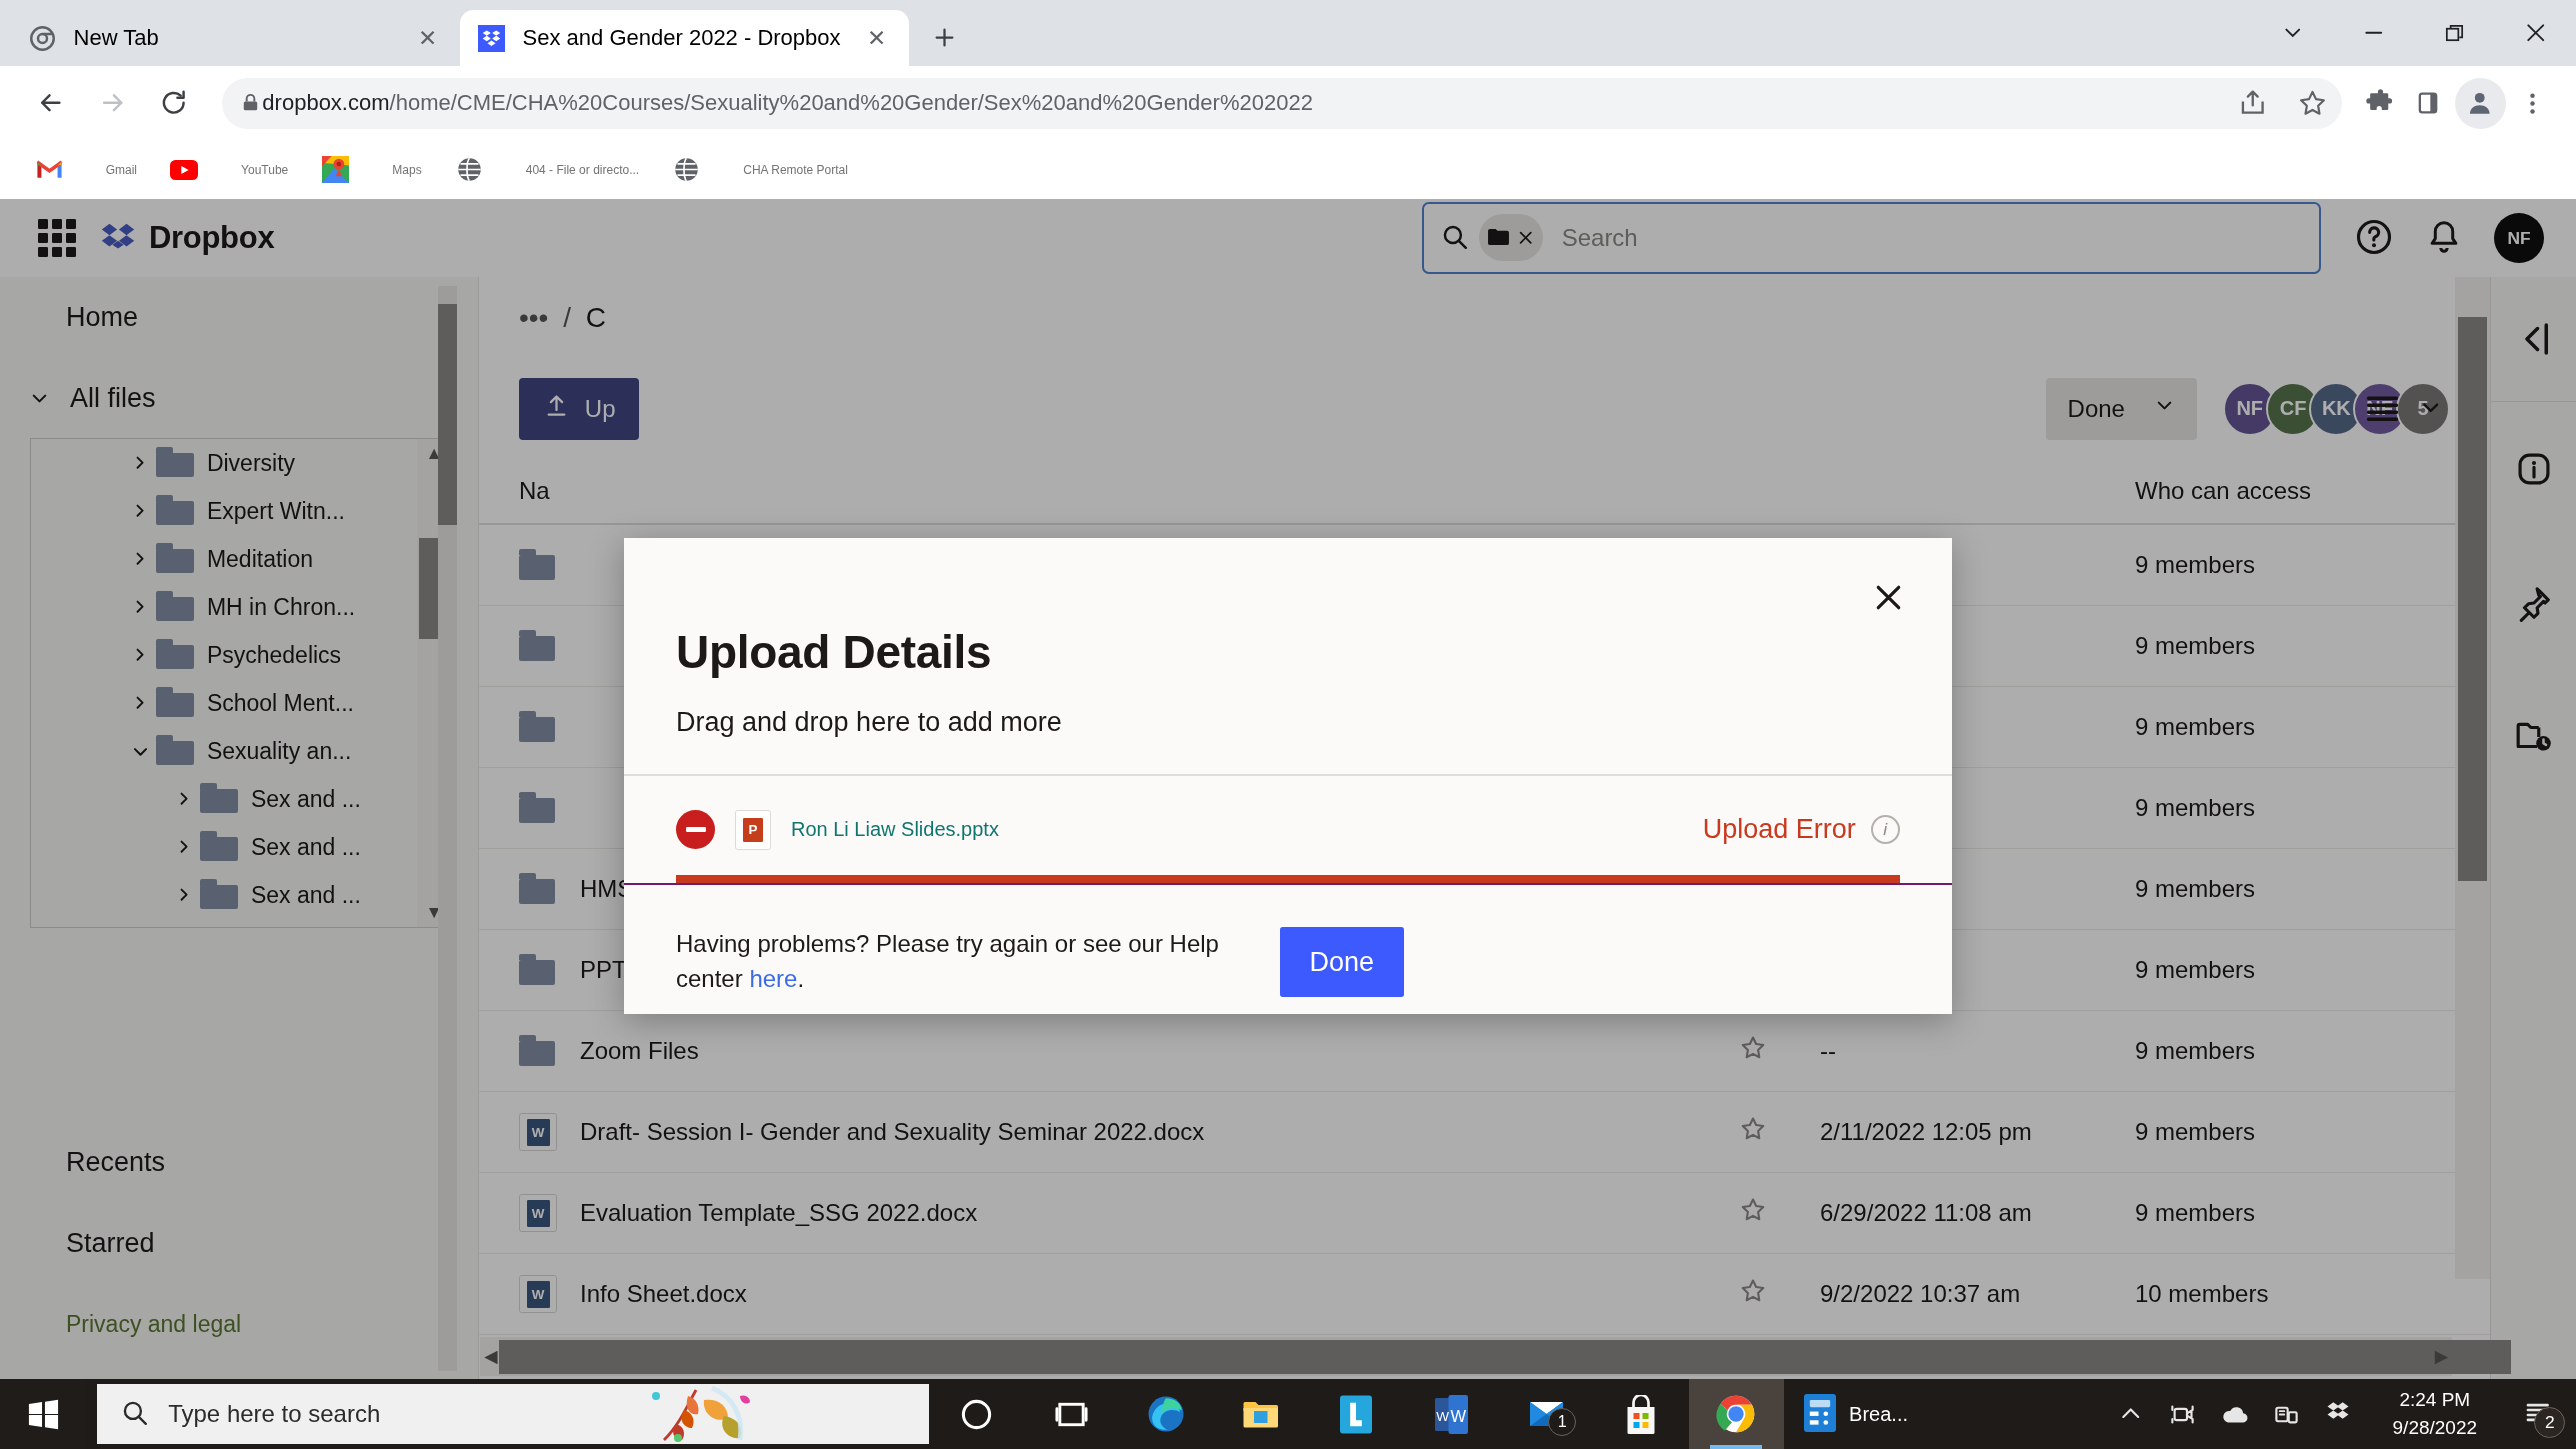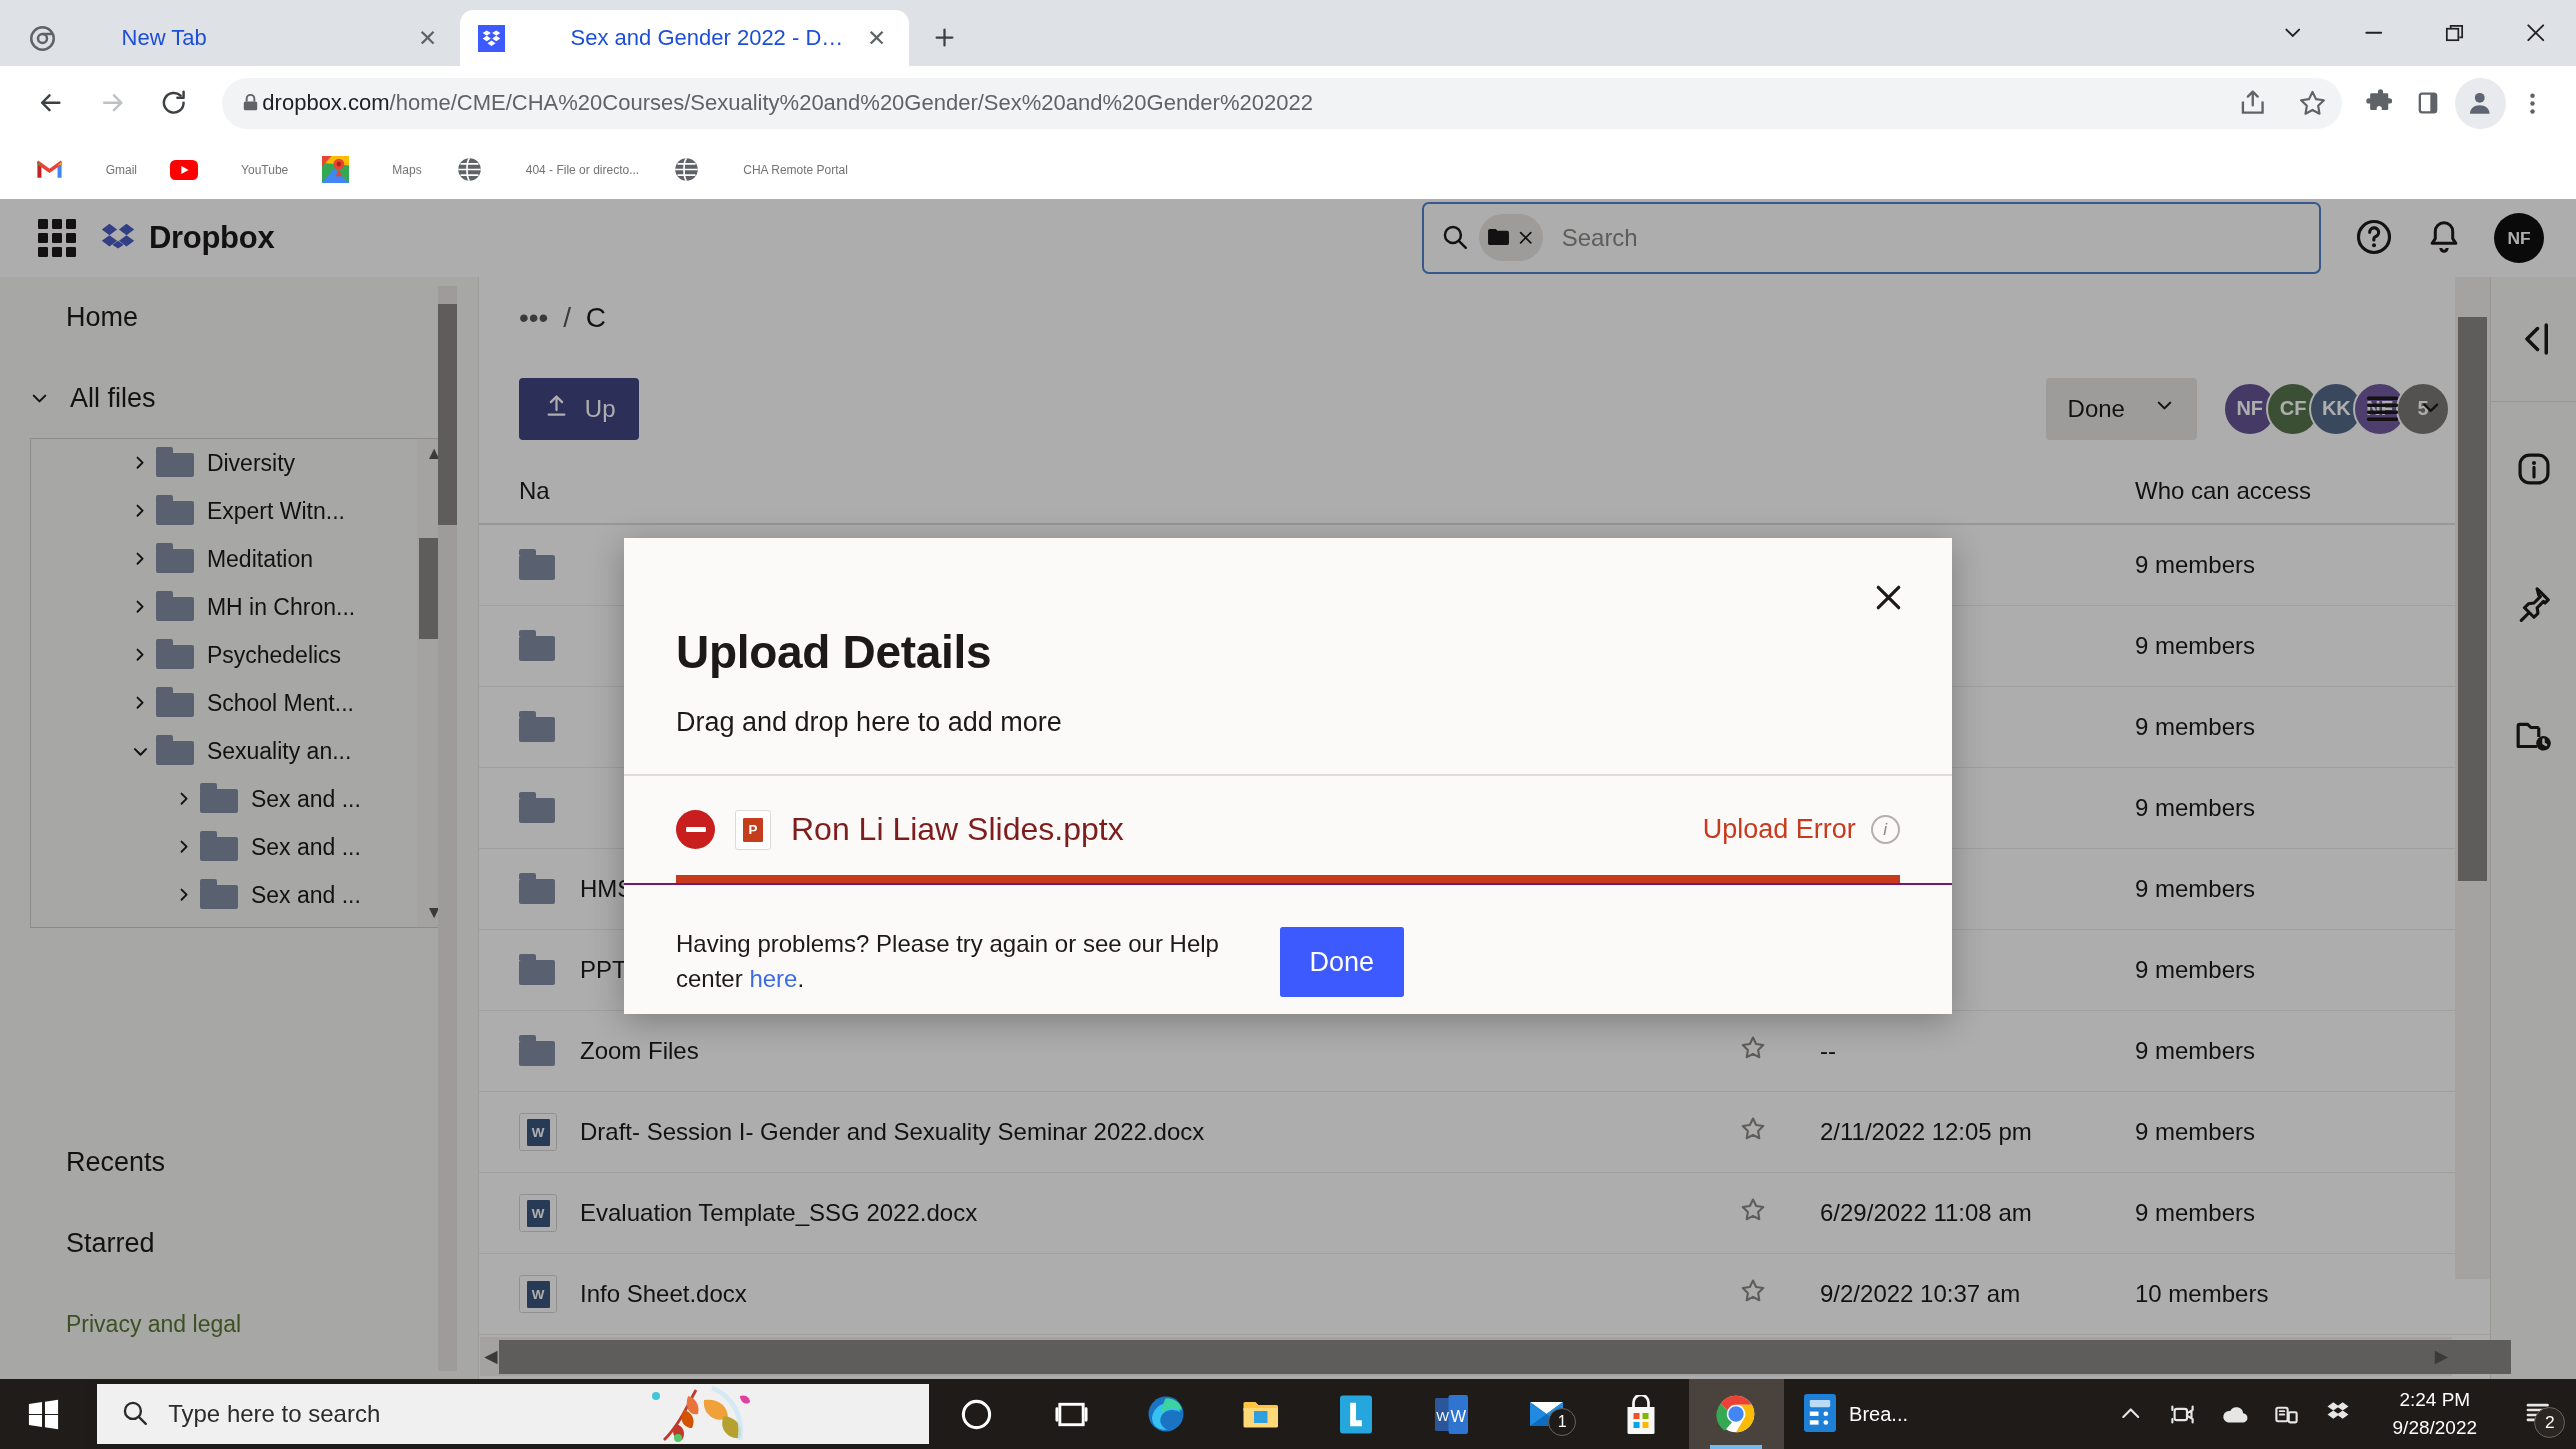--- a/index.html
+++ b/index.html
@@ -18,21 +18,21 @@
     height: 66px; background:#dee1e6;
     display:flex; align-items:flex-end; padding-left:10.7px; position:relative;
   }
   .tab {
     height: 56px; width: 449px; display:flex; align-items:center;
     border-radius: 13.4px 13.4px 0 0; padding: 0 17.4px; gap: 16px; position:relative;
   }
   .tab.inactive { background:#dee1e6; }
   .tab.active { background:#ffffff; }
   .tab-favicon { width:29.5px; height:29.5px; flex:0 0 29.5px; display:flex; align-items:center; justify-content:center; }
-  .tab-title { font-size:22px; color:#1d4ed8; white-space:nowrap; overflow:hidden; text-overflow:ellipsis; flex:1;margin-left:48px; }
+  .tab-title { font-size:22px; color:#000000; white-space:nowrap; overflow:hidden; text-overflow:ellipsis; flex:1; }
   .tab-close { width:29.5px; height:29.5px; flex:0 0 29.5px; display:flex; align-items:center; justify-content:center; font-size:23px; color:#5f6368; }
   .newtab-btn {
     width:47px; height:47px; margin-left:12px; margin-bottom:5.4px;
     display:flex; align-items:center; justify-content:center; font-size:31px; color:#3c4043; font-weight:300;
   }
   .winctl { position:absolute; right:0; top:0; height:66px; display:flex; align-items:center; }
   .winctl-btn { width:81px; height:66px; display:flex; align-items:center; justify-content:center; color:#202124; }
 
   
   .toolbar { height:74px; background:#fff; display:flex; align-items:center; padding:0 23px; gap:5.4px; }
@@ -153,21 +153,21 @@
   .modal-title { font-size:46px; font-weight:bold; color:#1e1919; padding:87px 0 0 52px; letter-spacing:-0.3px; }
   .modal-sub { font-size:27px; color:#1e1919; padding:28px 0 0 52px; }
   .modal-div { height:2px; background:#e0ddd8; margin-top:36px; }
 
   .ul-item { height:107px; padding:0 52px; display:flex; align-items:center; position:relative; }
   .ul-left { display:flex; align-items:center; gap:20px; flex:1; }
   .err-badge { width:39px; height:39px; border-radius:50%; background:#c81e1e; display:flex; align-items:center; justify-content:center; }
   .err-badge span { width:20px; height:4.7px; background:#fff; border-radius:1.3px; display:block; }
   .ppt-ico { width:36px; height:40px; background:#fff; border:1.3px solid #ddd9d4; border-radius:2.7px; display:flex; align-items:center; justify-content:center; }
   .ppt-mark { width:20px; height:24px; background:#c43e1c; border-radius:1.3px; color:#fff; font-size:13.4px; font-weight:bold; display:flex; align-items:center; justify-content:center; }
-  .ul-name { font-size:32px; color:#7f1d1d; }
+  .ul-name { font-size:20px; color:#0f766e; }
   .ul-right { display:flex; align-items:center; gap:14.8px; }
   .ul-status { font-size:27px; color:#c83a1e; }
   .info-circle { width:29.5px; height:29.5px; border-radius:50%; border:2px solid #b4b0aa; display:flex; align-items:center; justify-content:center; font-size:17.4px; color:#8d8883; font-style:italic; }
   .ul-bar { position:absolute; left:52px; right:52px; bottom:0; height:8px; background:#c83a1e; }
 
   .modal-foot { border-top:2px solid #701a75; height:156px; display:flex; align-items:center; padding:0 52px; }
   .foot-text { flex:1; font-size:24px; color:#1e1919; line-height:1.45; max-width:604px; }
   .foot-text a { color:#3d6be5; text-decoration:none; }
   .foot-btns { display:flex; align-items:center; gap:21.5px; }
   .btn-secondary { height:70px; background:#ece9e3; color:#1e1919; font-size:27px; display:flex; align-items:center; padding:0 27px; border-radius:2.7px; }

